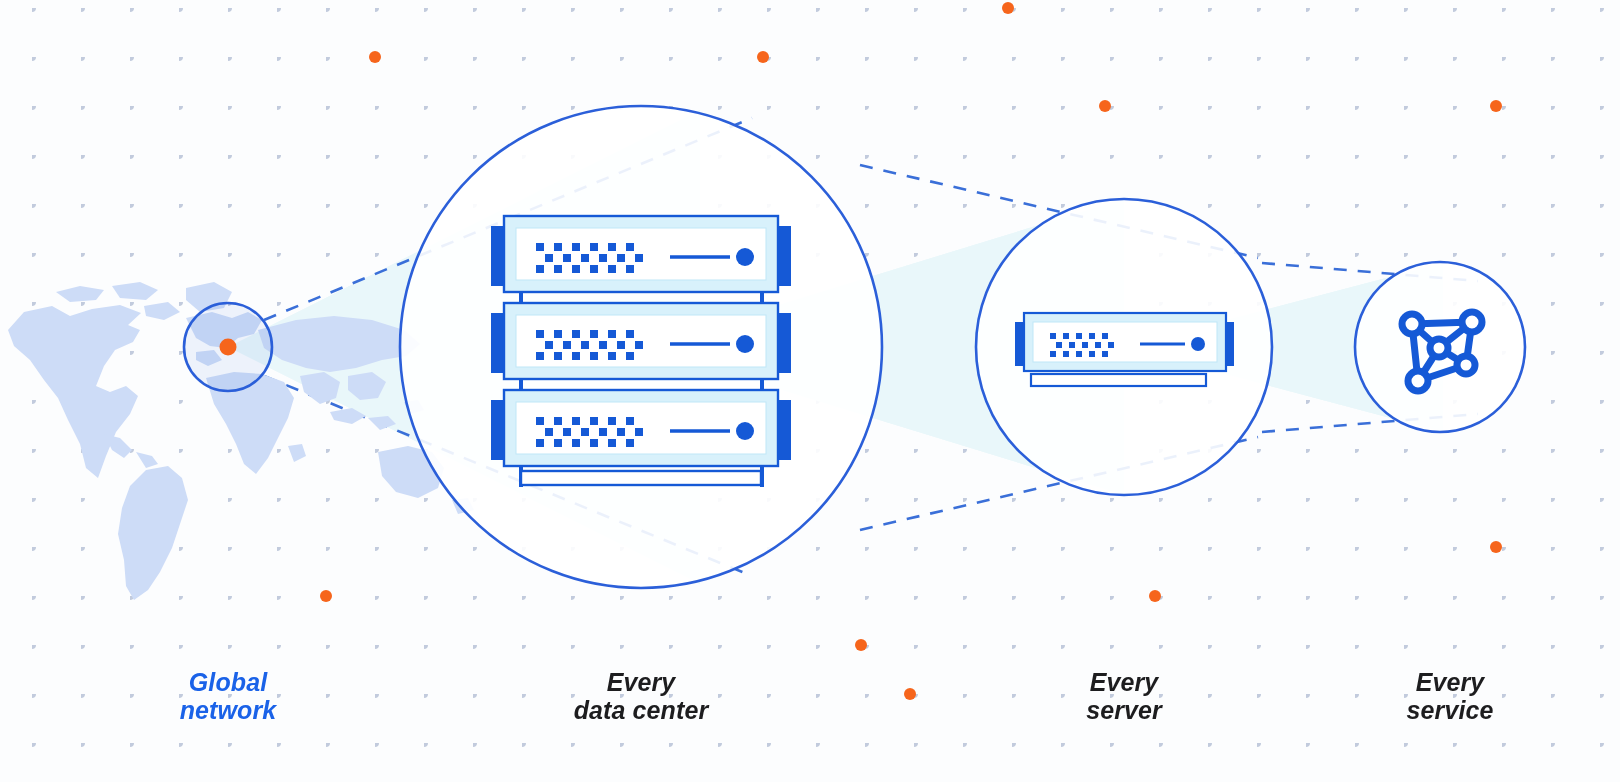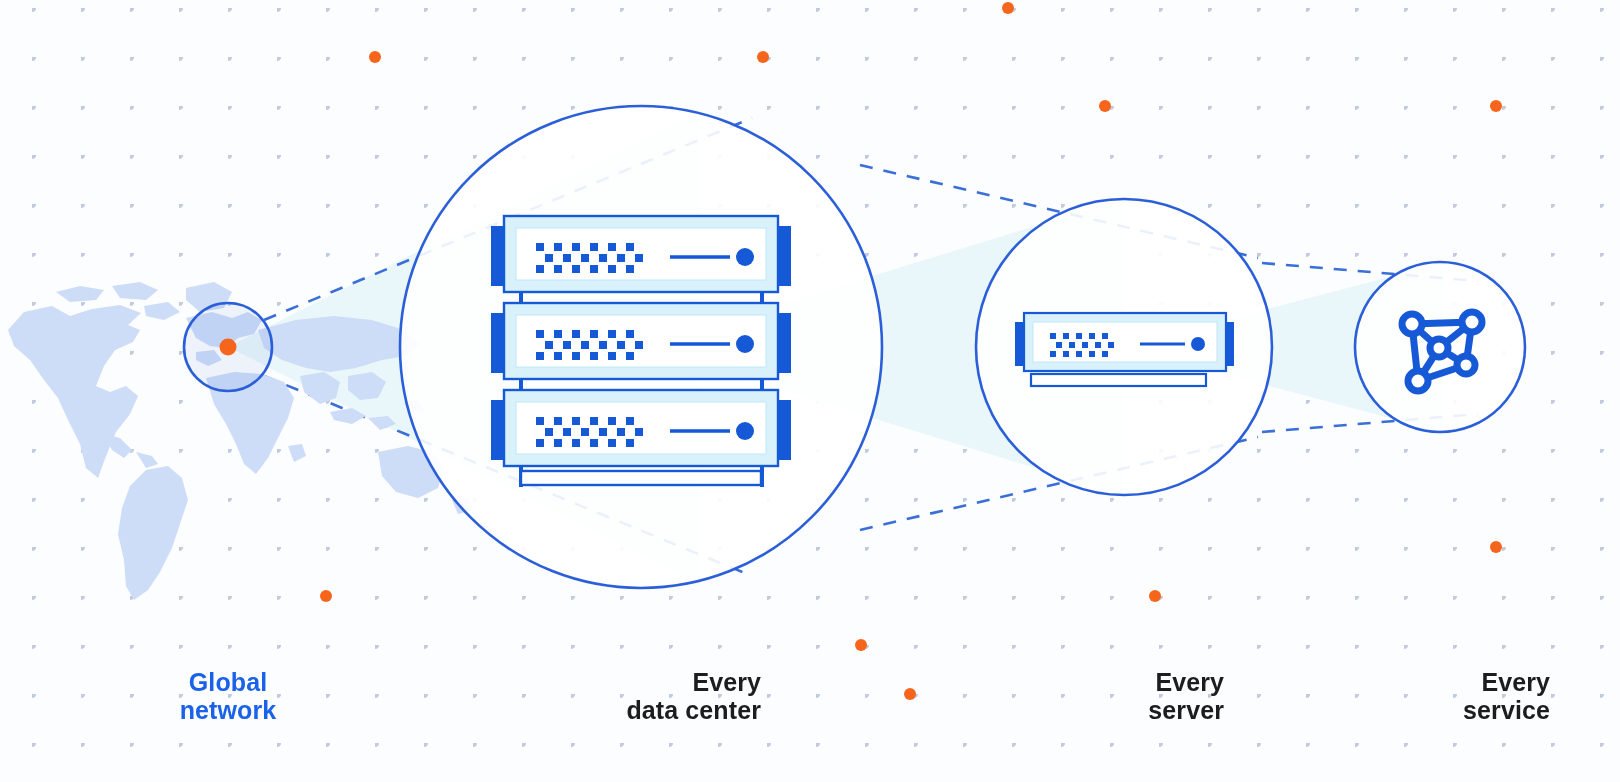--- a/index.html
+++ b/index.html
@@ -10,40 +10,41 @@
   }
   body {
     font-family: "Liberation Sans", sans-serif;
   }
   #stage {
     position: relative;
     width: 1620px;
     height: 782px;
     background: #fcfdfe;
     overflow: hidden;
+    font-style: italic;
   }
   #scene {
     position: absolute;
     inset: 0;
     width: 1620px;
     height: 782px;
     display: block;
   }
   .label {
     position: absolute;
     text-align: center;
     font-family: "Liberation Sans", sans-serif;
     font-size: 25px;
     font-weight: 700;
     line-height: 1.12;
     letter-spacing: 0.1px;
     white-space: pre-line;
     pointer-events: none;
   }
-  .label.dark  { color: #1d1d1f; text-align: right; }
+  .label.dark  { color: #1d1d1f; }
   .label.brand { color: #1a62e8; }
 </style>
 </head>
 <body>
 
 <div id="stage">
 
   <svg id="scene" viewBox="0 0 1620 782">
     <defs>
 

